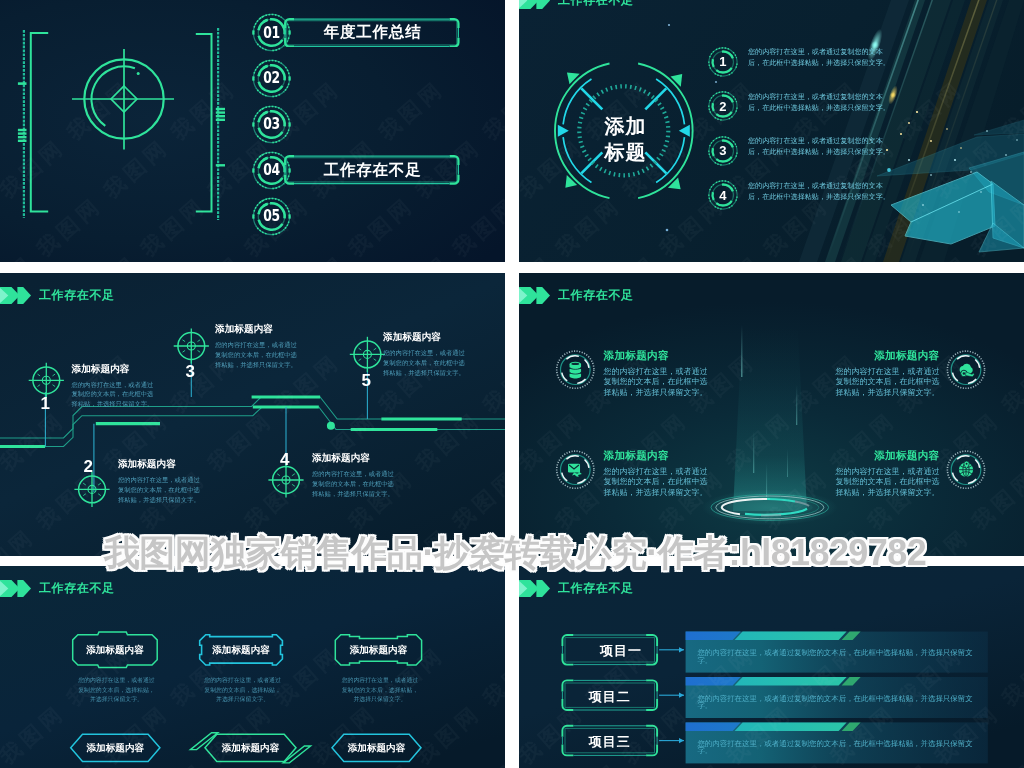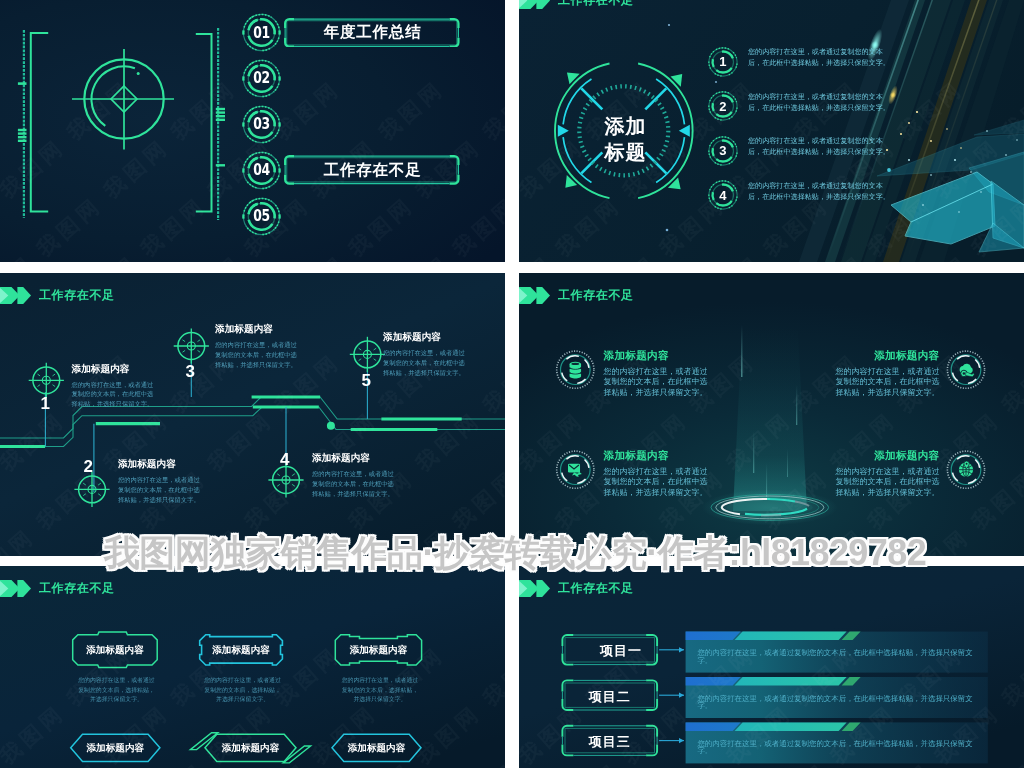--- a/index.html
+++ b/index.html
@@ -15,21 +15,21 @@
   #s5{left:0;top:566px;width:505px;height:202px;}
   #s6{left:519px;top:566px;width:505px;height:202px;}
   svg{display:block;}
   .bgsvg{position:absolute;left:0;top:0;}
   
   .s1-title{position:absolute;left:58.6px;top:163px;width:130px;text-align:center;}
   .s1-cn{font-size:24px;font-weight:bold;color:#2fe39b;letter-spacing:7px;line-height:24px;text-indent:7px;}
   .s1-en{font-size:10px;font-weight:bold;color:#1fc4e8;letter-spacing:1.65px;margin-top:5px;text-indent:1.65px;}
   .s1-list{position:absolute;left:234px;top:13px;width:240px;}
   .s1-row{position:relative;height:45.9px;}
-  .s1-badge{position:absolute;left:8px;top:0;width:39px;height:39px;}
+  .s1-badge{position:absolute;left:18px;top:0;width:39px;height:39px;}
   .s1-badge .n{position:absolute;left:0;top:0;width:39px;height:39px;display:flex;align-items:center;justify-content:center;
     font-size:15.5px;font-weight:bold;color:#fff;font-family:"DejaVu Sans",sans-serif;letter-spacing:-0.4px;
     transform:scaleX(0.80);}
   .s1-box{position:absolute;left:50.4px;top:4.5px;width:175.6px;height:29.7px;}
   .s1-box .lbl{position:absolute;left:0;top:0;width:175.6px;height:29.7px;display:flex;align-items:center;justify-content:center;
     font-size:15.5px;font-weight:bold;color:#fff;letter-spacing:0.8px;padding-left:0.8px;box-sizing:border-box;}
   
   .hdr{position:absolute;left:0;top:14.4px;display:flex;align-items:center;}
   #s2 .hdr{top:-7.6px;}
   .hdr .chev{margin-right:5px;}

